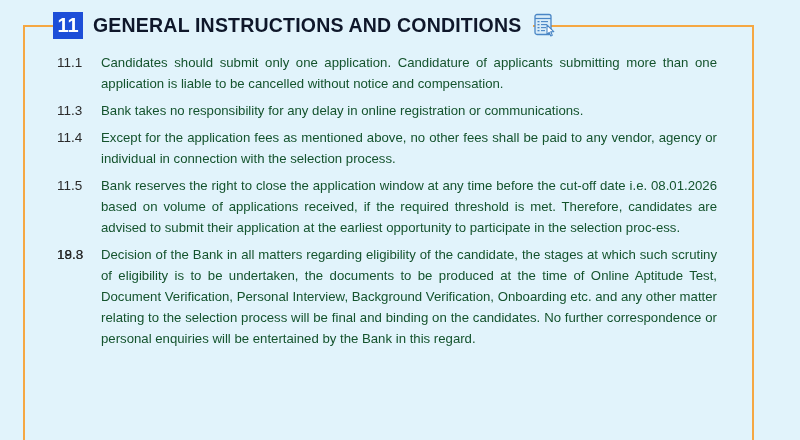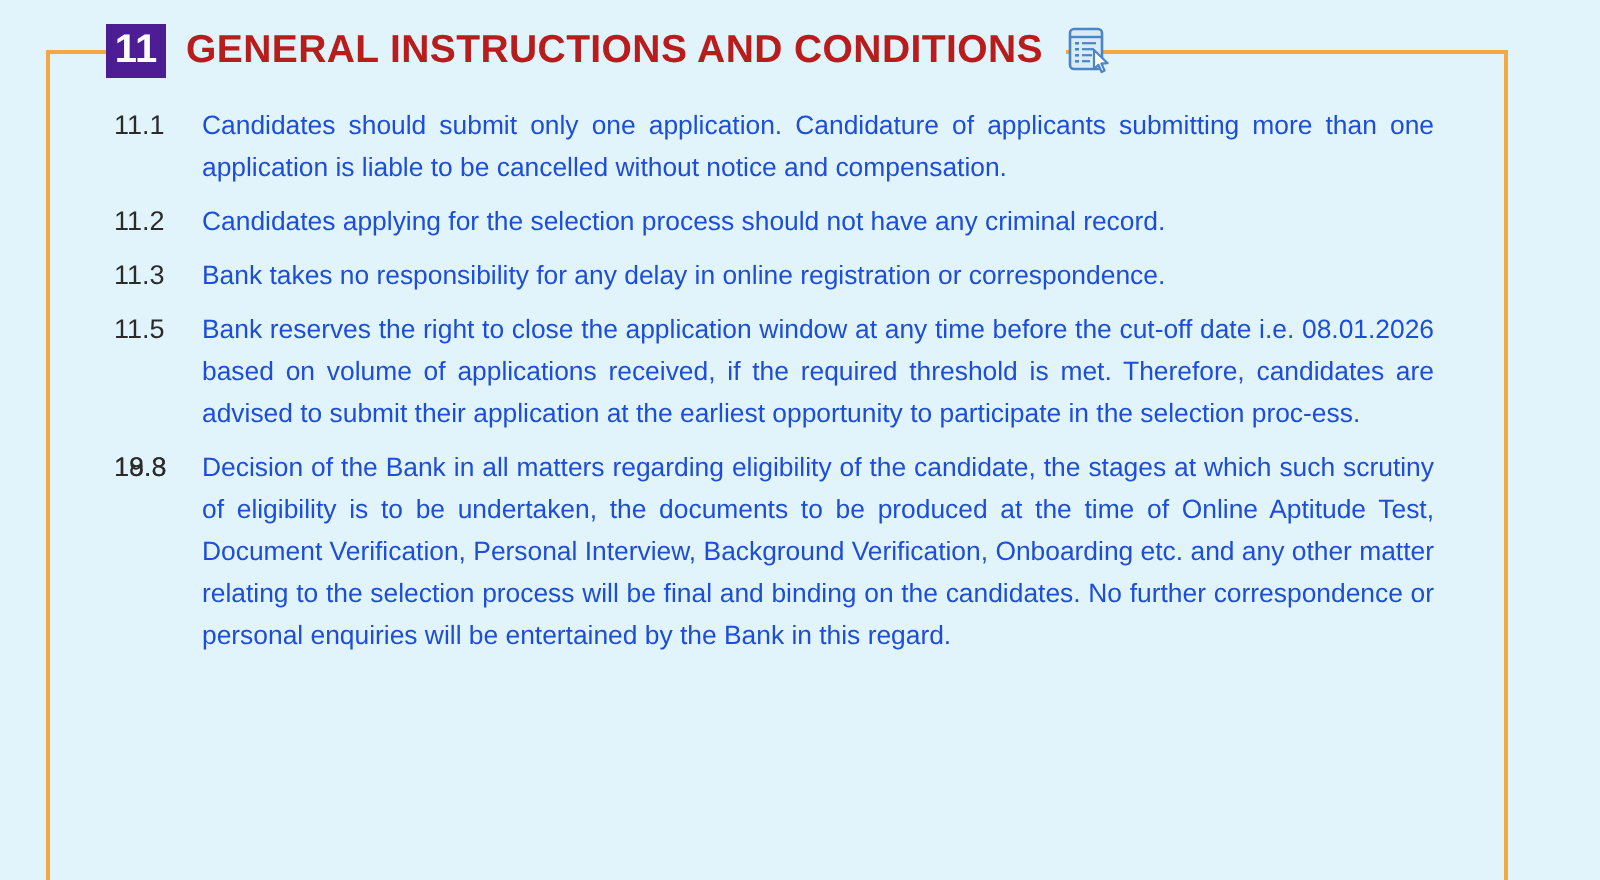--- a/index.html
+++ b/index.html
@@ -49,34 +49,34 @@
     }
     .header {
       position: absolute;
       left: 53px;
       top: 11px;
       height: 28px;
       display: flex;
       align-items: center;
     }
     .badge {
-      background: #4c1d95;
+      background: #1d4ed8;
       color: #ffffff;
       font-weight: bold;
       font-size: 20px;
       width: 30px;
       height: 27px;
       display: flex;
       align-items: center;
       justify-content: center;
       margin-right: 10px;
       letter-spacing: 0px;
     }
     .title {
-      color: #b91c1c;
+      color: #0f172a;
       font-weight: bold;
       font-size: 19.5px;
       letter-spacing: 0.2px;
       white-space: nowrap;
     }
     .title-icon {
       margin-left: 12px;
       width: 24px;
       height: 24px;
       display: inline-block;
@@ -98,21 +98,21 @@
       font-size: 13.5px;
       line-height: 21px;
       color: #2b2b2b;
     }
     .text {
       margin-left: 101px;
       width: 616px;
       font-size: 13.2px;
       line-height: 21px;
       text-align: justify;
-      color: #1d4ed8;
+      color: #14532d;
     }
   </style>
 </head>
 <body>
 
 <div class="frame-top-left"></div>
 <div class="frame-left"></div>
 <div class="frame-top-right"></div>
 <div class="frame-right"></div>
 
@@ -135,26 +135,26 @@
     </svg>
   </span>
 </div>
 
 <div class="list">
   <div class="item">
     <div class="num">11.1</div>
     <div class="text">Candidates should submit only one application. Candidature of applicants submitting more than one application is liable to be cancelled without notice and compensation.</div>
   </div>
   <div class="item">
-    <div class="num">11.2</div>
-    <div class="text">Candidates applying for the selection process should not have any criminal record.</div>
+    <div class="num">11.3</div>
+    <div class="text">Bank takes no responsibility for any delay in online registration or communications.</div>
   </div>
   <div class="item">
-    <div class="num">11.3</div>
-    <div class="text">Bank takes no responsibility for any delay in online registration or correspondence.</div>
+    <div class="num">11.4</div>
+    <div class="text">Except for the application fees as mentioned above, no other fees shall be paid to any vendor, agency or individual in connection with the selection process.</div>
   </div>
   <div class="item">
     <div class="num">11.5</div>
     <div class="text">Bank reserves the right to close the application window at any time before the cut-off date i.e. 08.01.2026 based on volume of applications received, if the required threshold is met. Therefore, candidates are advised to submit their application at the earliest opportunity to participate in the selection proc-ess.</div>
   </div>
   <div class="item">
     <div class="num">18.3</div>
   </div>
   <div class="item">
     <div class="num">19.8</div>

